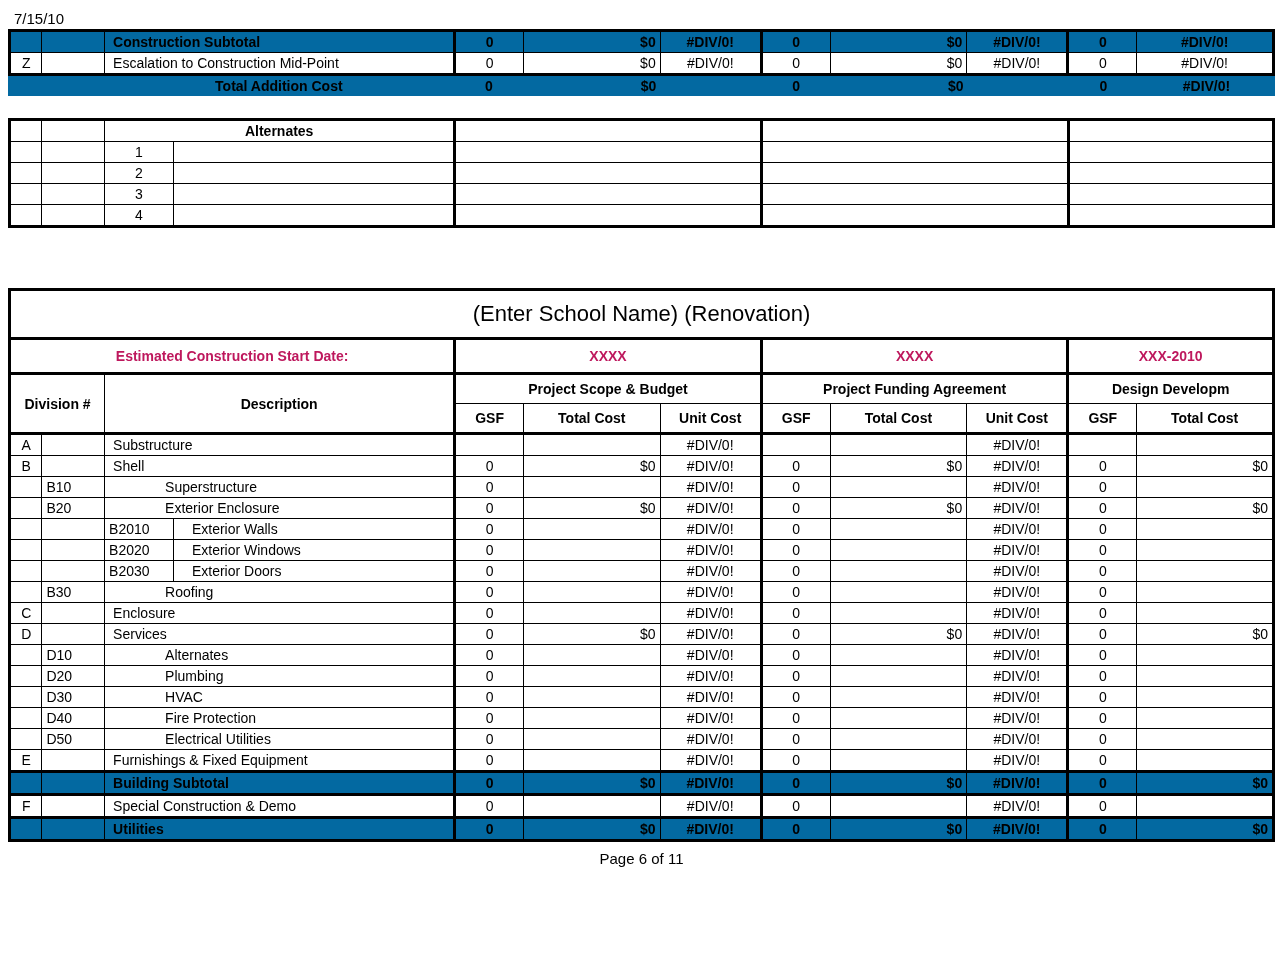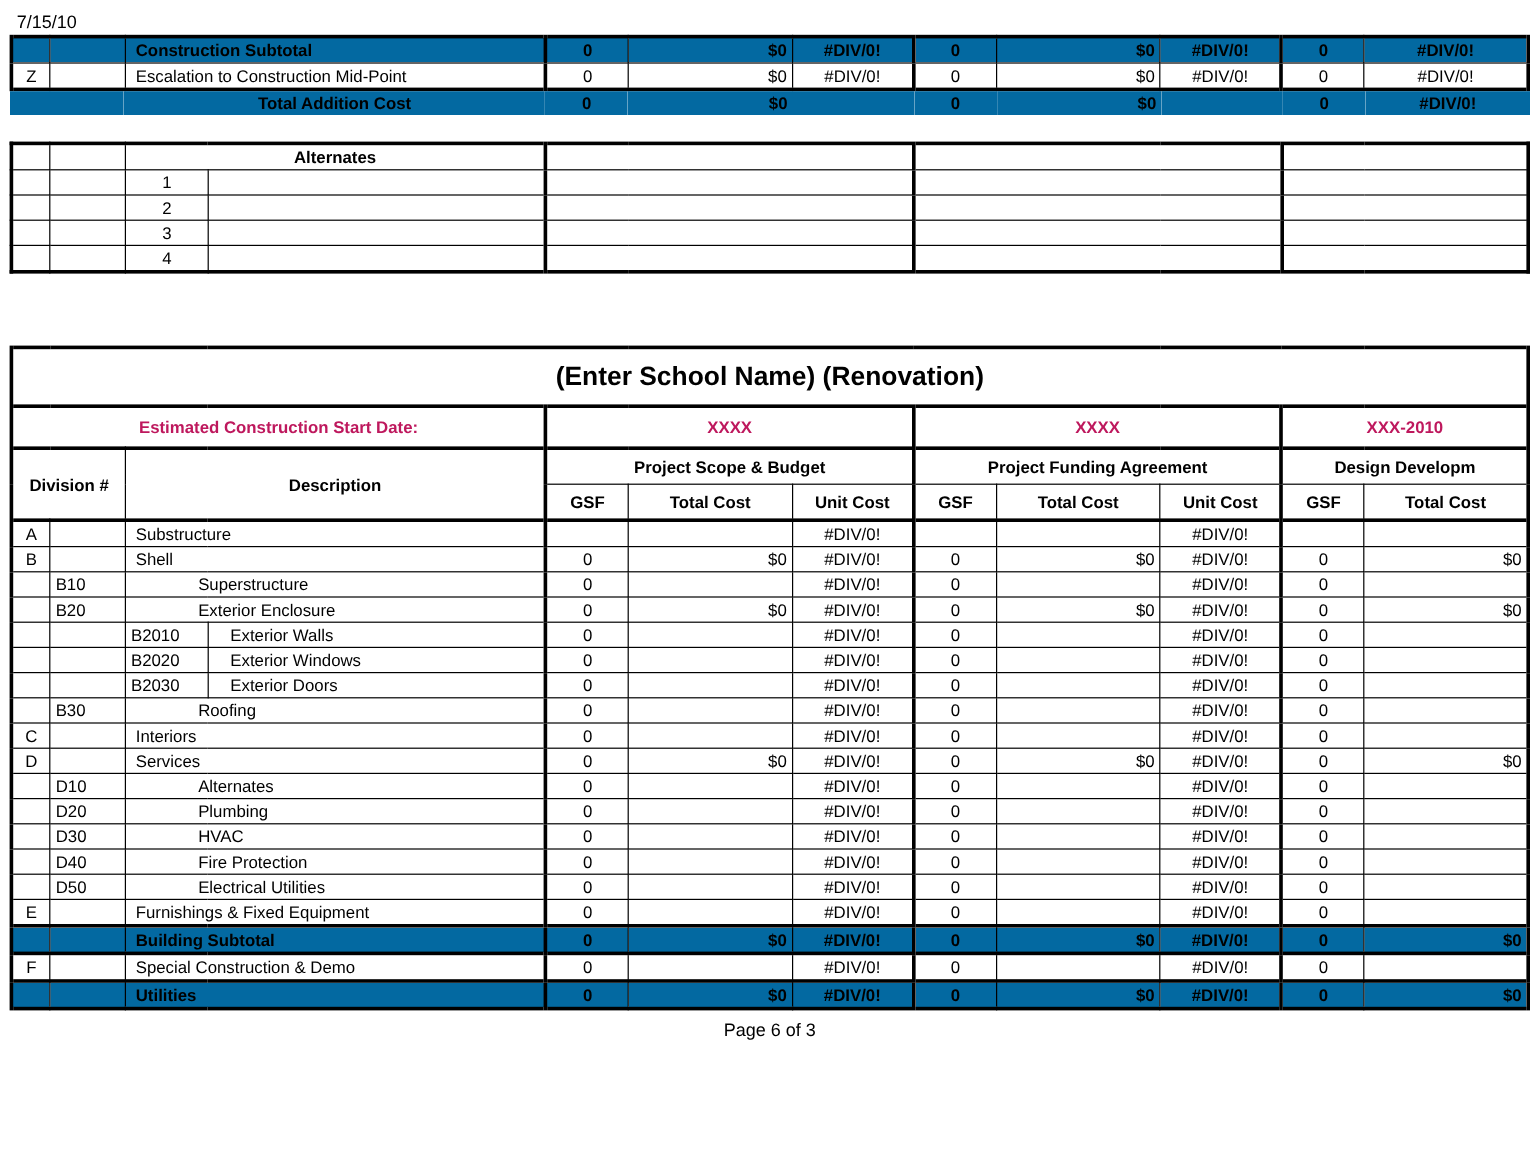--- a/index.html
+++ b/index.html
@@ -9,21 +9,21 @@
 .thick-outer{border:3px solid #000}
 .thick-b{border-bottom:3px solid #000}
 .thick-t{border-top:3px solid #000}
 .thick-l{border-left:3px solid #000}
 .thick-r{border-right:3px solid #000}
 .yellow{background:#0369a1}
 .bold{font-weight:bold}
 .ctr{text-align:center}
 .rt{text-align:right}
 .blue{color:#be185d}
-.bigtitle{font-size:22px;font-weight:bold;text-align:center;padding:10px}
+.bigtitle{font-size:22px;font-weight:normal;text-align:center;padding:10px}
 .ind1{padding-left:8px}
 .ind2{padding-left:60px}
 .ind3{padding-left:18px}
 .foot{text-align:center;padding:8px;font-size:15px}
 .nob{border:none}
 .noblr td{border-left:none;border-right:none}
 .gap{height:22px}
 </style>
 </head>
 <body>
@@ -319,21 +319,21 @@
         <td class="ctr">#DIV/0!</td>
         <td class="ctr thick-l">0</td>
         <td class="rt"></td>
         <td class="ctr">#DIV/0!</td>
         <td class="ctr thick-l">0</td>
         <td class="rt thick-r"></td>
       </tr>
       <tr>
         <td class="ctr thick-l">C</td>
         <td></td>
-        <td colspan="2" class="ind1">Interiors</td>
+        <td colspan="2" class="ind1">Enclosure</td>
         <td class="ctr thick-l">0</td>
         <td class="rt"></td>
         <td class="ctr">#DIV/0!</td>
         <td class="ctr thick-l">0</td>
         <td class="rt"></td>
         <td class="ctr">#DIV/0!</td>
         <td class="ctr thick-l">0</td>
         <td class="rt thick-r"></td>
       </tr>
       <tr>
@@ -464,13 +464,13 @@
  <td class="ctr">#DIV/0!</td>
  <td class="ctr thick-l">0</td>
  <td class="rt">$0</td>
  <td class="ctr">#DIV/0!</td>
  <td class="ctr thick-l">0</td>
  <td class="rt thick-r">$0</td>
 </tr>
 </tbody>
   </table>
 
-<div class="foot">Page 6 of 3</div>
+<div class="foot">Page 6 of 11</div>
 
 </body></html>

